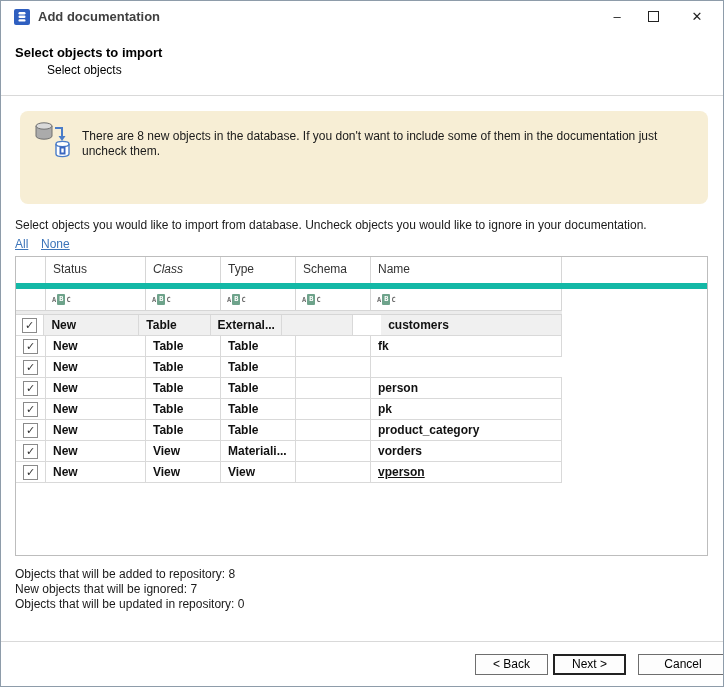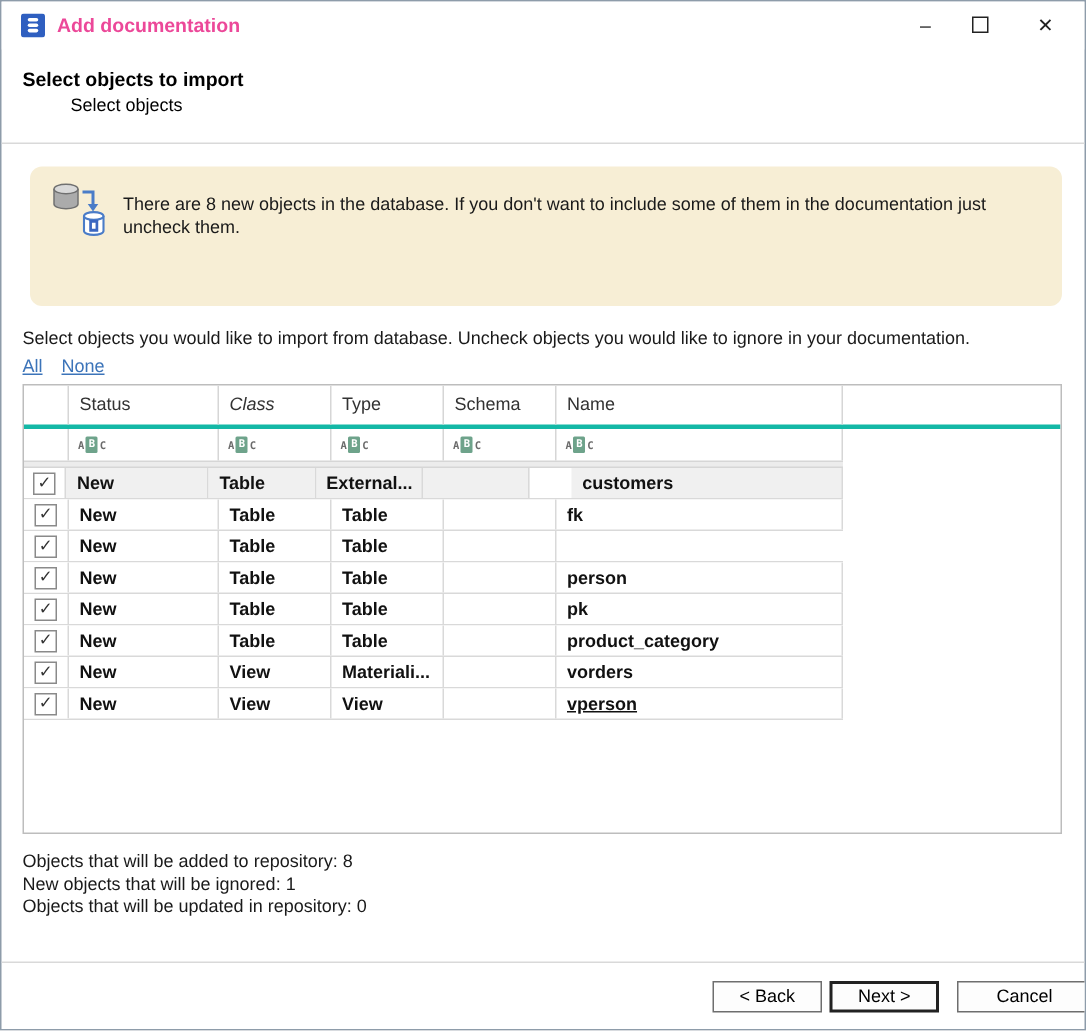--- a/index.html
+++ b/index.html
@@ -5,42 +5,42 @@
   html,body{margin:0;padding:0;background:#e8e8e8;}
   .window{
     position:relative;width:724px;height:687px;background:#ffffff;
     border:1px solid #8E9CAA;box-sizing:border-box;
     font-family:"Liberation Sans","DejaVu Sans",sans-serif;
     font-size:12px;color:#1a1a1a;overflow:hidden;
   }
   
   .titlebar{position:absolute;left:0;top:0;width:100%;height:32px;background:#fff;}
   .app-icon{position:absolute;left:13px;top:8px;width:16px;height:16px;}
-  .title-text{position:absolute;left:37px;top:0;line-height:32px;font-weight:bold;font-size:13px;color:#ec4899;}
+  .title-text{position:absolute;left:37px;top:0;line-height:32px;font-weight:bold;font-size:13px;color:#404040;}
   .win-btn{position:absolute;top:0;width:36px;height:32px;text-align:center;line-height:32px;color:#222;font-size:13px;cursor:default;}
   .btn-min{right:88px;}
   .btn-max{right:52px;}
   .btn-close{right:8px;}
   .max-box{display:inline-block;width:9px;height:9px;border:1px solid #222;vertical-align:middle;margin-top:-2px;}
   
   .step-title{position:absolute;left:14px;top:44px;font-weight:bold;font-size:13px;color:#000;}
   .step-subtitle{position:absolute;left:46px;top:62px;font-size:12px;color:#000;}
   .divider{position:absolute;left:0;top:94px;width:724px;height:1px;background:#D9D9D9;}
   
   .banner{position:absolute;left:19px;top:110px;width:688px;height:93px;background:#F7EED5;border-radius:8px;}
   .banner-icon{position:absolute;left:11px;top:7px;width:44px;height:44px;}
   .banner-text{position:absolute;left:62px;top:18px;width:600px;line-height:15px;color:#1a1a1a;}
   
   .instructions{position:absolute;left:14px;top:217px;color:#1a1a1a;}
   .link{position:absolute;top:236px;color:#3C74B9;text-decoration:underline;cursor:pointer;}
   .link-all{left:14px;}
   .link-none{left:40px;}
   
   .grid{position:absolute;left:14px;top:255px;width:693px;height:300px;border:1px solid #BDBDBD;background:#fff;box-sizing:border-box;overflow:hidden;}
-  .grid-header{display:flex;height:26px;border-bottom:3px solid #14b8a6;}
+  .grid-header{display:flex;height:26px;border-bottom:6px solid #14b8a6;}
   .hcell{box-sizing:border-box;border-right:1px solid #D6D6D6;line-height:25px;padding-left:7px;color:#333;overflow:hidden;white-space:nowrap;}
   .hcell.filler{flex:1;border-right:none;padding-left:0;}
   .grid-filter{display:flex;height:22px;width:546px;border-bottom:1px solid #D6D6D6;box-sizing:border-box;}
   .fcell{box-sizing:border-box;border-right:1px solid #D6D6D6;display:flex;align-items:center;padding-left:6px;}
   .band{width:546px;height:4px;background:#ECECEC;border-bottom:1px solid #D6D6D6;box-sizing:border-box;}
   .grid-row{display:flex;height:21px;width:546px;border-bottom:1px solid #D9D9D9;box-sizing:border-box;background:#fff;}
   .cell{box-sizing:border-box;border-right:1px solid #D9D9D9;line-height:20px;padding-left:7px;font-weight:bold;color:#111;overflow:hidden;white-space:nowrap;}
   .chk-cell{display:flex;align-items:center;justify-content:center;padding-left:0;background:#fff !important;}
   .grid-row.selected .cell{background:#F0F0F0;}
   .checkbox{width:13px;height:13px;border:1px solid #8a8a8a;background:#fff;display:flex;align-items:center;justify-content:center;box-sizing:content-box;}
@@ -242,21 +242,21 @@
     <div class="cell" style="width: 75px;">View</div>
     <div class="cell" style="width: 75px;">View</div>
     <div class="cell" style="width: 75px;"></div>
     <div class="cell" style="width: 191px; text-decoration: underline;">vperson</div>
   </div>
       </div>
   </div>
 
   <div class="summary">
     <div>Objects that will be added to repository: 8</div>
-    <div>New objects that will be ignored: 1</div>
+    <div>New objects that will be ignored: 7</div>
     <div>Objects that will be updated in repository: 0</div>
   </div>
 
   <div class="footer-divider"></div>
   <button class="btn btn-back">&lt; Back</button>
   <button class="btn btn-next">Next &gt;</button>
   <button class="btn btn-cancel">Cancel</button>
 
 </div>
 

